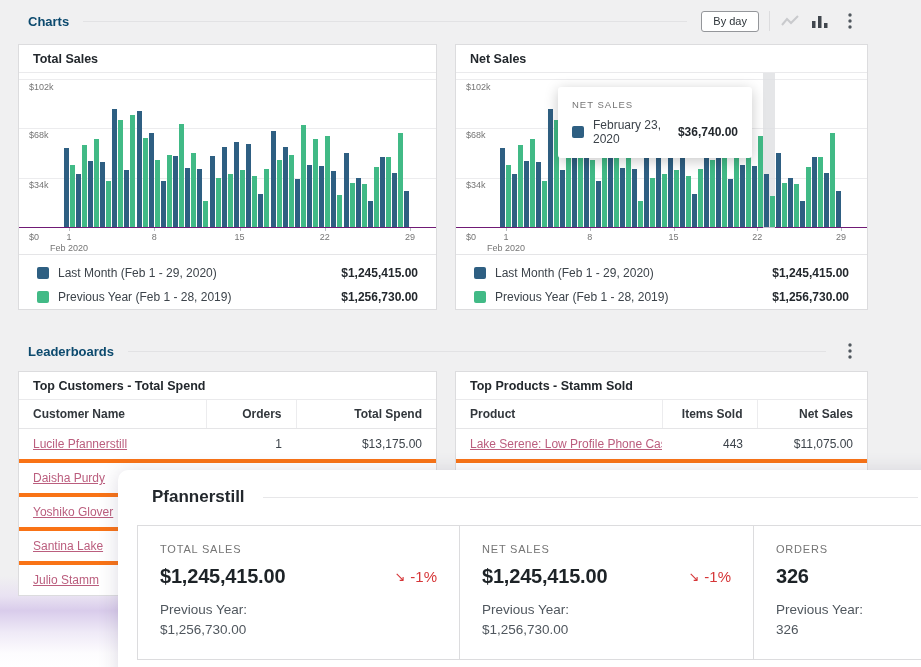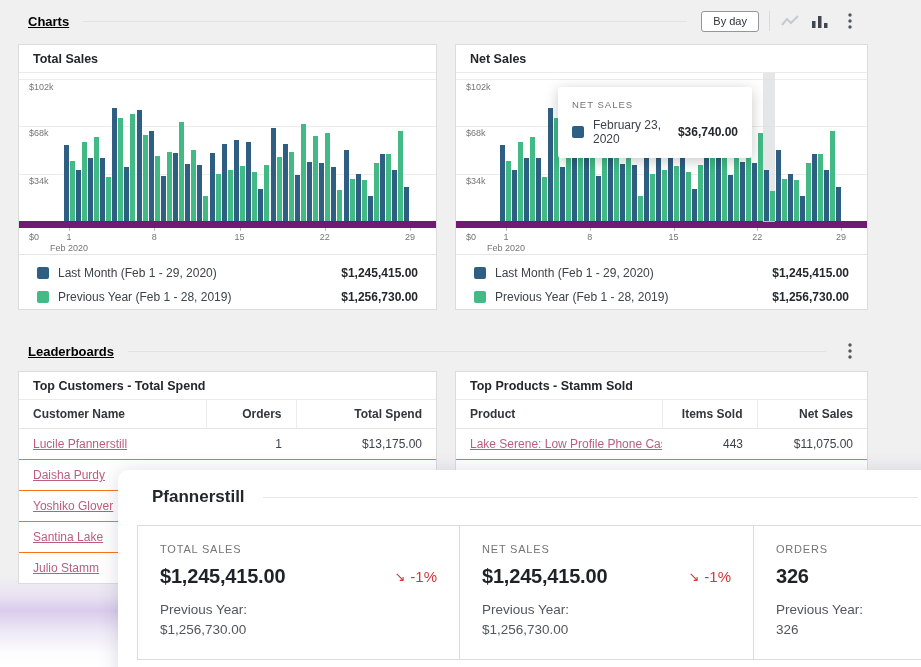--- a/index.html
+++ b/index.html
@@ -11,40 +11,40 @@
   }
   .bg-gradient { position:absolute; left:0; top:576px; width:100%; height:91px; z-index:0;
     background:linear-gradient(180deg,#f0f0f1 0%,#e9e2f2 22%,#d9cceb 38%,#efeaf7 62%,#fdfcfe 85%,#ffffff 100%); }
 
   .layer { position:relative; z-index:1; }
 
   
   .section-head { display:flex; align-items:center; gap:14px; height:22px; }
   .charts-head { margin:10px 61px 12px 28px; }
   .lead-head { margin:30px 61px 9px 28px; }
-  .section-title { font-size:13px; font-weight:700; color:#000000; white-space:nowrap;text-decoration:underline; }
+  .section-title { font-size:13px; font-weight:700; color:#0c4a6e; white-space:nowrap; }
   .head-line { flex:1; height:1px; background:#e2e2e4; }
   .head-controls { display:flex; align-items:center; gap:10px; }
   .interval-select { background:#fff; border:1px solid #94969a; border-radius:3px;
     font-size:11px; color:#2c3338; padding:3px 11px; line-height:13px; cursor:pointer; }
   .ctl-divider { width:1px; height:20px; background:#dcdcde; }
   .icon-btn { display:flex; align-items:center; justify-content:center; width:20px; height:20px; cursor:pointer; background:none; border:none; }
   .icon-line { color:#c9cacd; }
   .icon-bar { color:#40464d; }
   .icon-kebab { color:#50575e; }
 
   
   .charts-row { display:flex; gap:18px; margin-left:18px; width:850px; }
   .panel { background:#fff; border:1px solid #dcdcde; }
   .chart-panel { height:266px; overflow:hidden; }
   .chart-panel.w1 { width:419px; }
   .chart-panel.w2 { width:413px; }
   .panel-title { font-size:12.5px; font-weight:700; color:#23282d; padding:7px 14px 6px; border-bottom:1px solid #eaeaec; }
   .chart-body { padding-top:6px; position:relative; }
-  .plot { position:relative; height:149px; border-bottom:7px solid #701a75; }
+  .plot { position:relative; height:149px; border-bottom:1px solid #701a75; }
   .gridline { position:absolute; left:0; right:0; height:1px; background:#ececee; }
   .gl0 { top:0; } .gl1 { top:33.33%; } .gl2 { top:66.67%; }
   .ylab { position:absolute; left:10px; font-size:9px; color:#757575; }
   .yl0 { top:3px; } .yl1 { top:calc(33.33% + 2px); } .yl2 { top:calc(66.67% + 2px); }
   .bars { position:absolute; left:44px; right:20px; top:0; bottom:0; }
   .bar-group { position:absolute; bottom:0; top:0; display:flex; align-items:flex-end; justify-content:center; gap:1px; }
   .bar { width:5px; min-width:3px; }
   .hover-band { position:absolute; top:-6px; bottom:-1px; background:#dfe0e2; opacity:.8; }
   .axis-row { position:relative; height:26px; margin:0 20px 0 44px; }
   .zero-lab { position:absolute; left:-34px; top:4px; font-size:9px; color:#757575; }
@@ -66,21 +66,21 @@
   .tooltip-label { flex:1; }
   .tooltip-value { font-weight:700; color:#23282d; }
 
   
   .tables-row { display:flex; gap:18px; margin-left:18px; width:850px; }
   .table-panel.w1 { width:419px; }
   .table-panel.w2 { width:413px; }
   table { width:100%; border-collapse:collapse; table-layout:fixed; font-size:12px; }
   th { font-weight:700; color:#32373c; text-align:right; padding:7px 14px; border-bottom:1px solid #e5e5e7; border-left:1px solid #ececee; }
   th:first-child { text-align:left; border-left:none;margin-left:24px; }
-  td { padding:8px 14px; border-bottom:1px solid #f97316; text-align:right; color:#3c434a; white-space:nowrap; overflow:hidden; }
+  td { padding:8px 14px; border-bottom:4px solid #f97316; text-align:right; color:#3c434a; white-space:nowrap; overflow:hidden; }
   td:first-child { text-align:left; }
   tr:last-child td { border-bottom:none; }
   a.row-link { color:#bb5e7e; text-decoration:underline; }
   .col-name { width:auto; } .col-orders { width:90px; } .col-spend { width:140px; }
   .col-product { width:auto; } .col-items { width:95px; } .col-netsales { width:110px; }
 
   
   .perf { position:absolute; left:118px; top:470px; width:840px; height:230px; background:#fff;
     border-radius:10px 0 0 0; box-shadow:0 2px 20px rgba(80,70,110,.20); z-index:5; padding:17px 0 0 34px; }
   .perf-head { display:flex; align-items:center; gap:18px; padding-right:40px; }

